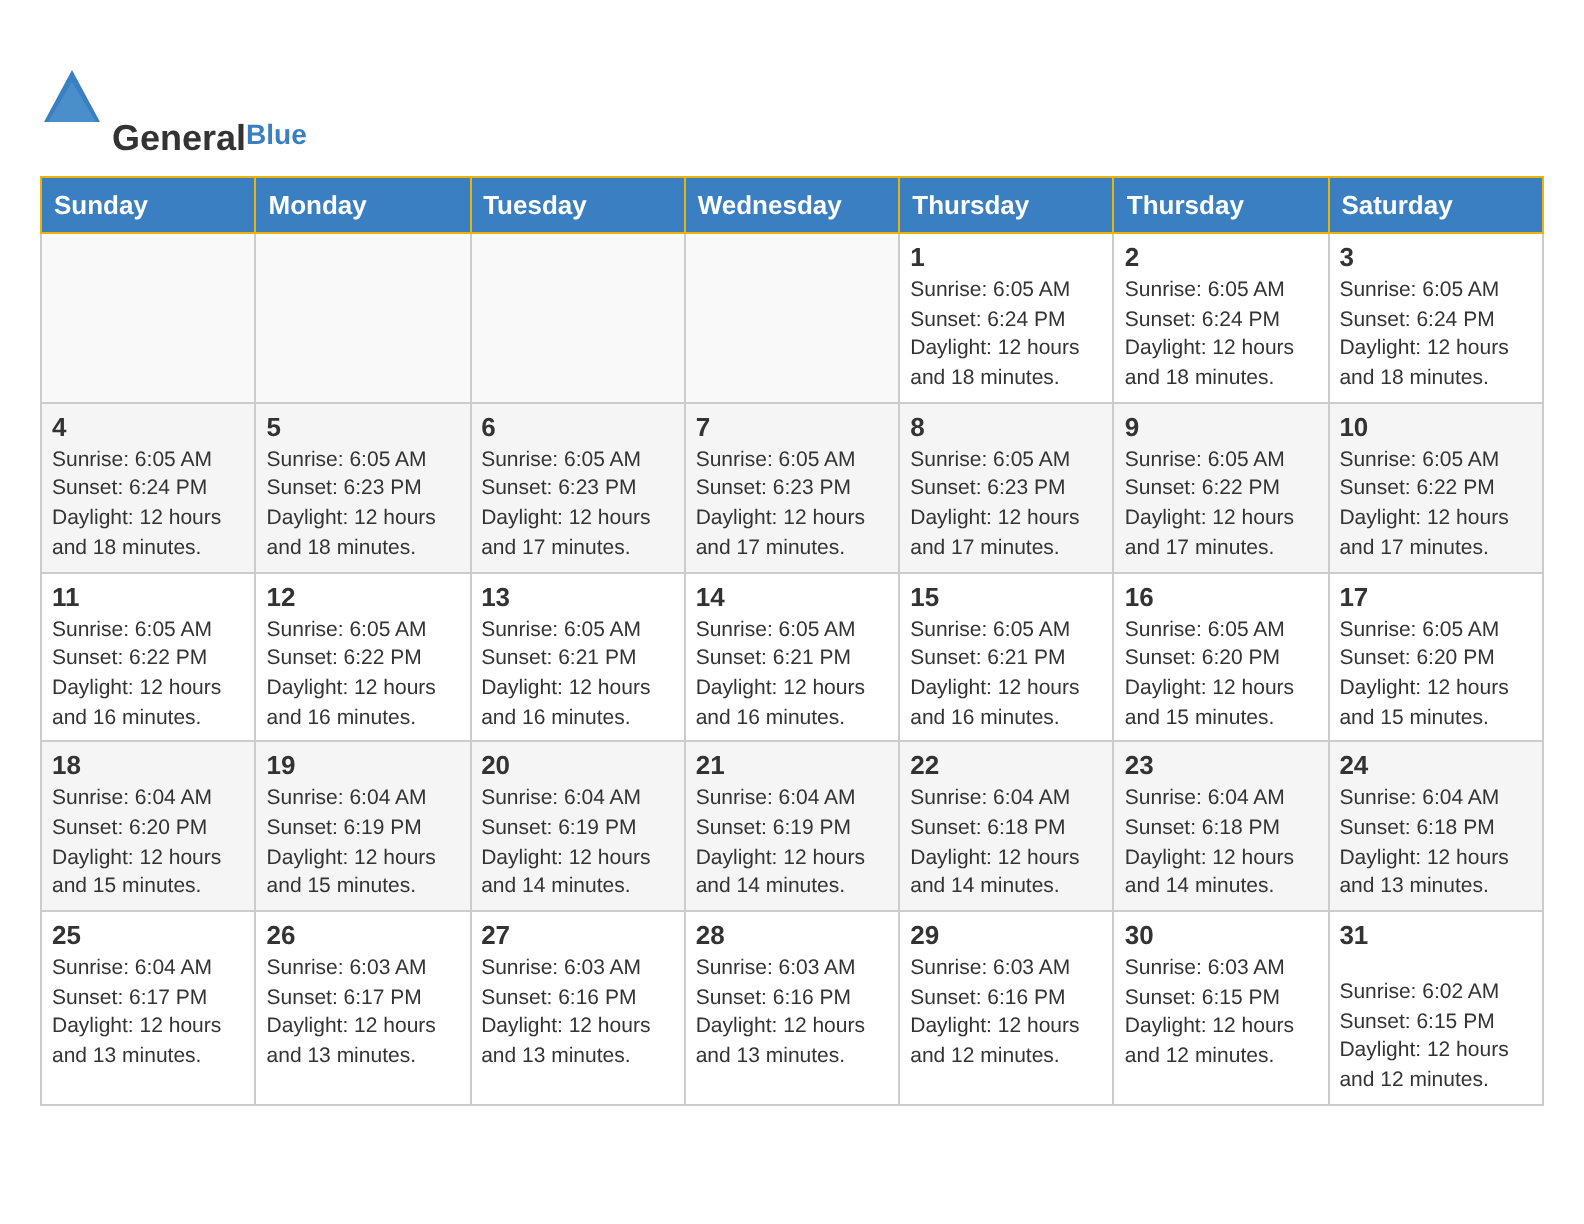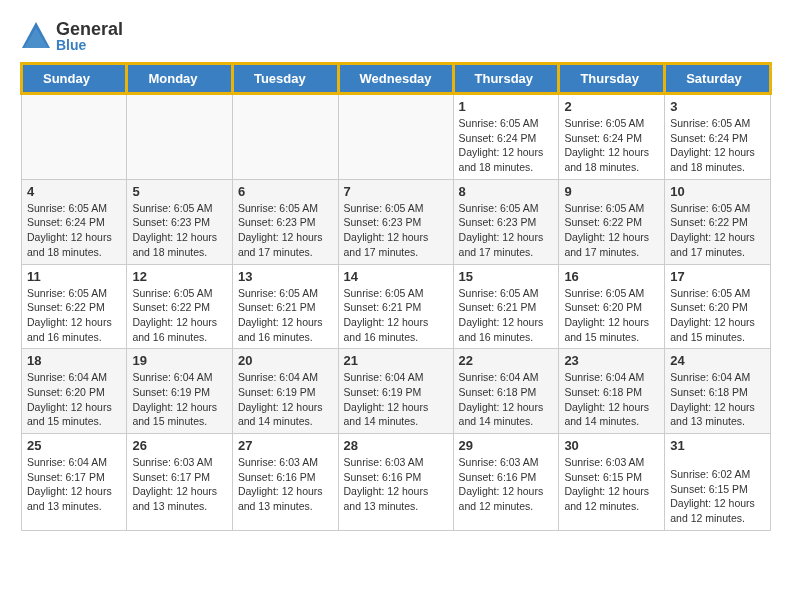--- a/index.html
+++ b/index.html
@@ -15,22 +15,23 @@
       justify-content: space-between;
       align-items: flex-start;
       margin-bottom: 10px;
     }
     .logo {
       display: flex;
       align-items: center;
     }
     .logo-text {
       display: flex;
-      flex-direction: column;
+      flex-direction: row;
       line-height: 1;
+      margin-top: 40px;
     }
     .logo-general {
       font-size: 18px;
       font-weight: bold;
       color: #333;
     }
     .logo-blue {
       font-size: 14px;
       font-weight: bold;
       color: #3a7fc1;
@@ -53,23 +54,23 @@
       color: #555;
     }
     .calendar {
       width: 100%;
       border-collapse: collapse;
     }
     .calendar th {
       background-color: #3a7fc1;
       color: #fff;
       text-align: left;
-      padding: 6px 20px;
+      padding: 6px 6px;
       font-size: 13px;
-      border: 3px solid #eab308;
+      border: 1px solid #eab308;
     }
     .calendar td {
       vertical-align: top;
       border: 1px solid #ccc;
       padding: 4px 5px;
       width: 106px;
       min-height: 80px;
       background: #fff;
       font-size: 11px;
       color: #333;

